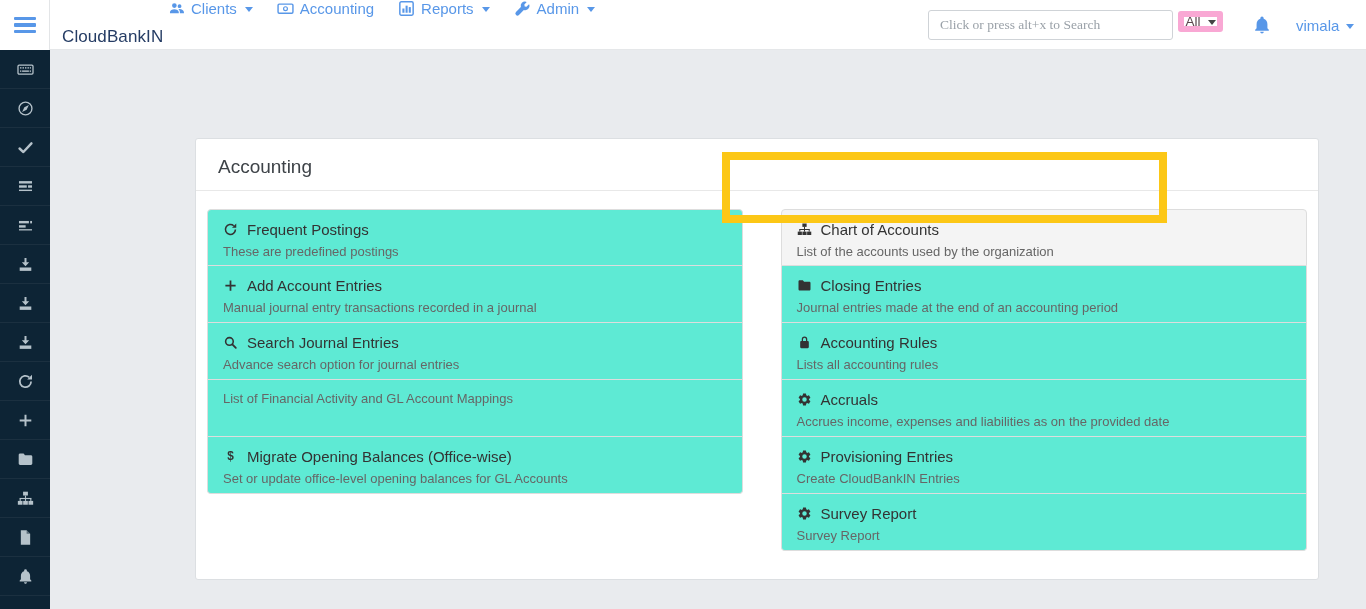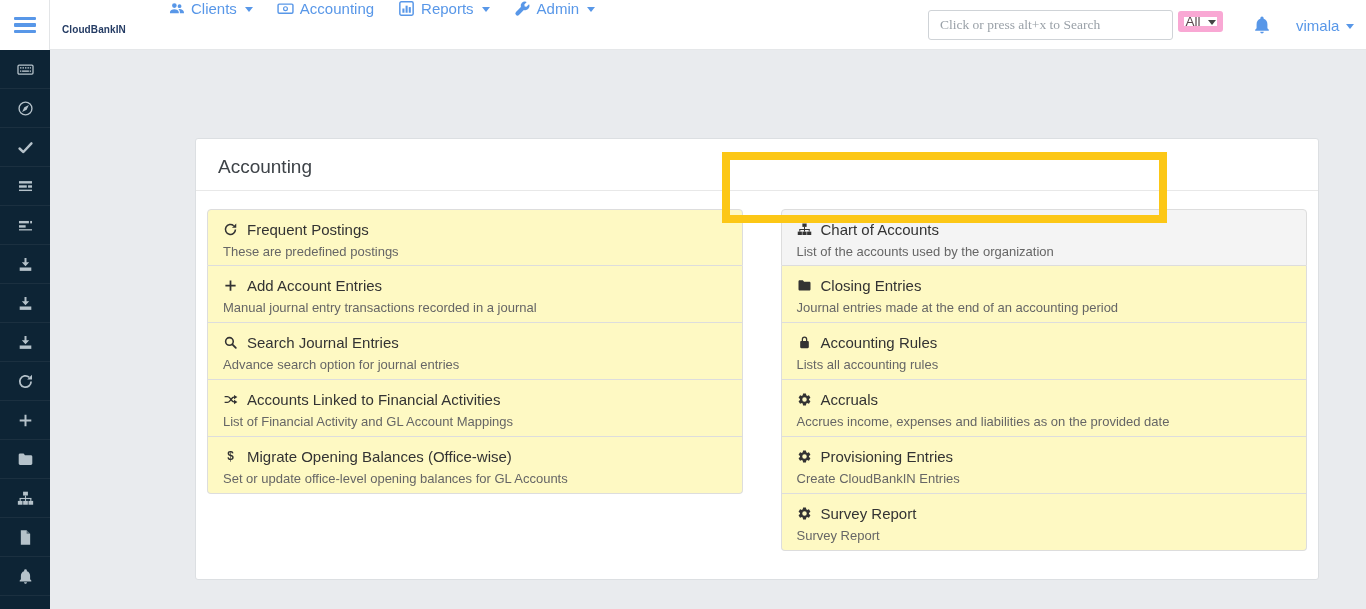--- a/index.html
+++ b/index.html
@@ -15,21 +15,21 @@
   body{
     width:1366px;height:609px;position:relative;overflow:hidden;
     font-family:"Liberation Sans",sans-serif;background:#fff;
   }
   svg{display:block}
   
   .navbar{position:absolute;left:0;top:0;width:1366px;height:50px;background:#fff;border-bottom:1px solid #e5e7e9;z-index:5}
   .hamburger{position:absolute;left:0;top:0;width:50px;height:50px;border-right:1px solid #e3e5e7;display:flex;align-items:center;justify-content:center;cursor:pointer;background:#fff}
   .hamburger .bars{width:22px}
   .hamburger .bar{height:3.4px;background:var(--accent);border-radius:1px;margin:3.2px 0}
-  .logo{position:absolute;left:62px;top:4px;height:50px;display:flex;align-items:center;font-size:10px;font-weight:bold;color:var(--logo);letter-spacing:.1px}
+  .logo{position:absolute;left:62px;top:12px;height:50px;display:flex;align-items:center;font-size:17px;font-weight:normal;color:var(--logo);letter-spacing:.1px}
   .nav{position:absolute;left:168px;top:0;height:50px;display:flex;align-items:flex-start;gap:24px}
   .nav-item{display:flex;align-items:center;gap:6px;color:var(--accent);font-size:15px;cursor:pointer;text-decoration:none}
   .icn-wrap svg{width:17px;height:17px}
   .caret{display:inline-block;width:0;height:0;border-left:4.5px solid transparent;border-right:4.5px solid transparent;border-top:5px solid currentColor;margin-left:2px;margin-top:2px}
   .search-input{position:absolute;left:928px;top:10px;width:245px;height:30px;border:1px solid #cfd3d7;border-radius:3px;padding:0 11px;font-size:13.5px;color:#555;font-family:Liberation Serif, serif;outline:none}
   .search-input::placeholder{color:#9aa1a8}
   .all-btn{position:absolute;left:1178px;top:11px;width:45px;height:21px;background:#fff;border:6px solid #f9a8d4;border-radius:3px;font-size:13.5px;color:#5a474e;display:flex;align-items:center;justify-content:center;gap:5px;cursor:pointer;font-family:"Liberation Sans",sans-serif}
   .all-btn .caret{border-top-color:#444;margin-top:1px}
   .bell-btn{position:absolute;left:1252px;top:15px;width:20px;height:20px;color:var(--accent);cursor:pointer;background:none;border:none;padding:0}
   .bell-btn svg{width:20px;height:20px}
@@ -39,21 +39,21 @@
   .side-cell{height:39px;display:flex;align-items:center;justify-content:center;color:#b5c2ca;cursor:pointer;border-bottom:1px solid rgba(255,255,255,.06)}
   .side-cell svg{width:17px;height:17px}
   
   .main{position:absolute;left:50px;top:50px;width:1316px;height:559px;background:var(--content-bg)}
   .card{position:absolute;left:145px;top:88px;width:1124px;height:442px;background:#fff;border:1px solid #dcdfe2;border-radius:3px;z-index:1}
   .card-title{margin:0;padding:15px 22px 10px;font-size:19px;line-height:26px;font-weight:500;color:#3e4348;border-bottom:1px solid #e8e8e8}
   .cols{display:flex;gap:38px;padding:18px 11px 0 11px}
   .col{list-style:none;margin:0;padding:0}
   .col-left{width:536px}
   .col-right{width:527px}
-  .menu-item{height:57px;border:1px solid #ddd;padding:8px 15px 0;background:#fef9c3;cursor:pointer}
+  .menu-item{height:57px;border:1px solid #ddd;padding:8px 15px 0;background:#5eead4;cursor:pointer}
   .menu-item + .menu-item{border-top:0}
   .menu-item:first-child{border-radius:4px 4px 0 0}
   .menu-item:last-child{border-radius:0 0 4px 4px}
   .menu-item.shaded{background:var(--shaded)}
   .mi-title{font-size:15px;color:#333;display:flex;align-items:center;gap:9px;line-height:23px}
   .mi-title .icn-wrap svg{width:15px;height:15px}
   .mi-sub{font-size:13px;color:#666;line-height:19px;margin-top:1px}
   
   .highlight-box{position:absolute;left:722px;top:152px;width:445px;height:71px;border:8px solid var(--highlight);z-index:10;pointer-events:none}
 </style>
@@ -289,31 +289,20 @@
                 <svg viewBox="0 0 24 24" fill="currentColor" aria-hidden="true">
                   <circle cx="10.3" cy="10.3" r="6.1" fill="none" stroke="currentColor" stroke-width="2.5"></circle>
                   <path d="M14.9 14.9l5.6 5.6" stroke="currentColor" stroke-width="2.9" stroke-linecap="round"></path>
                 </svg>
               </span>
               <span>Search Journal Entries</span>
             </div>
             <div class="mi-sub">Advance search option for journal entries</div>
           </li>
           <li class="menu-item">
-            <div class="mi-title">
-              <span class="icn-wrap">
-                <svg viewBox="0 0 24 24" fill="currentColor" aria-hidden="true">
-                  <path d="M2.6 7.4h4.3c1.9 0 3.1.9 4.2 2.3l3.7 4.7c.8 1 1.6 1.4 2.9 1.4h1" fill="none" stroke="currentColor" stroke-width="2.2"></path>
-                  <path d="M2.6 16.6h4.3c1.9 0 3.1-.9 4.2-2.3l3.7-4.7c.8-1 1.6-1.4 2.9-1.4h1" fill="none" stroke="currentColor" stroke-width="2.2"></path>
-                  <path d="M17.6 4.6l5.4 3.5-5.4 3.5z"></path>
-                  <path d="M17.6 12.4l5.4 3.6-5.4 3.5z"></path>
-                </svg>
-              </span>
-              <span>Accounts Linked to Financial Activities</span>
-            </div>
             <div class="mi-sub">List of Financial Activity and GL Account Mappings</div>
           </li>
           <li class="menu-item">
             <div class="mi-title">
               <span class="icn-wrap">
                 <svg viewBox="0 0 24 24" fill="currentColor" aria-hidden="true">
                   <text x="12" y="18" text-anchor="middle" font-size="19" font-weight="bold">$</text>
                 </svg>
               </span>
               <span>Migrate Opening Balances (Office-wise)</span>

